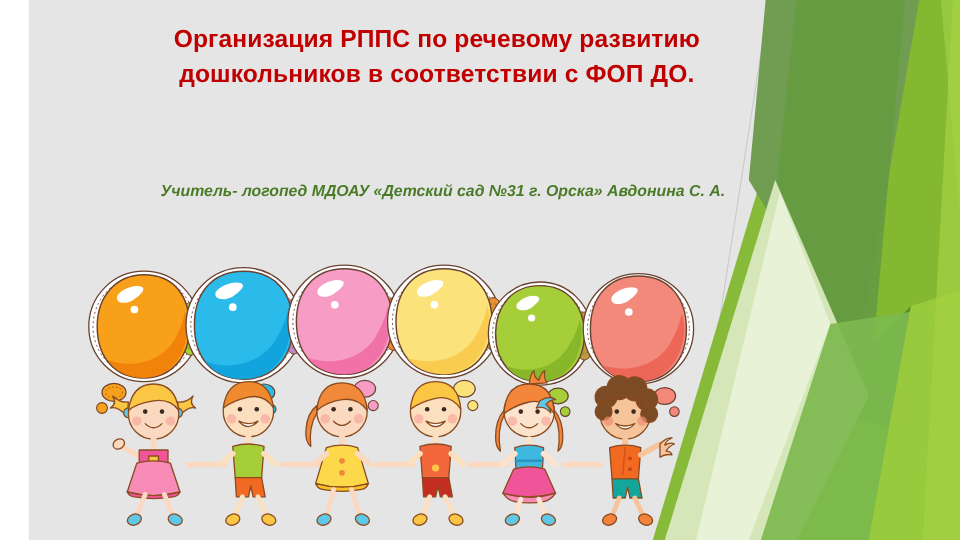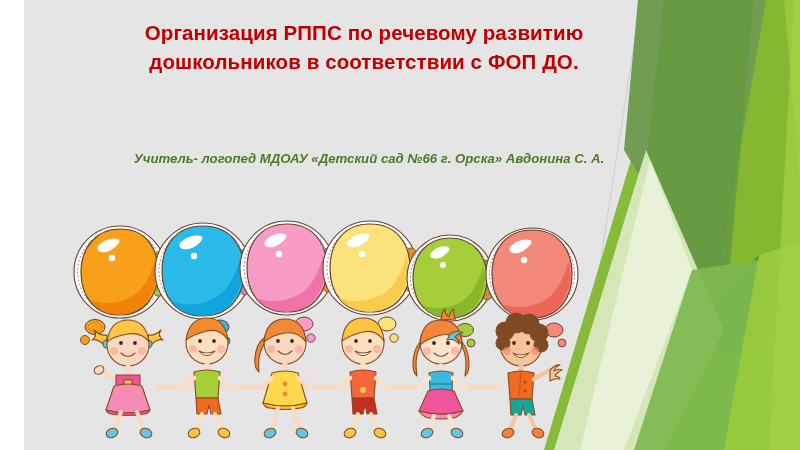--- a/index.html
+++ b/index.html
@@ -105,21 +105,21 @@
       <polygon points="770,0 800,0 800,450 745,450" fill="#A3D043" opacity="0.75"></polygon>
     </g>
   </svg>
 
   <div id="title-block">
     <h1 id="slide-title">Организация РППС по речевому развитию
 дошкольников в соответствии с ФОП ДО.</h1>
   </div>
 
   <div id="subtitle-block">
-    <p id="slide-subtitle">Учитель- логопед МДОАУ «Детский сад №66 г. Орска» Авдонина С. А.</p>
+    <p id="slide-subtitle">Учитель- логопед МДОАУ «Детский сад №31 г. Орска» Авдонина С. А.</p>
   </div>
 
   <svg id="illustration" viewBox="0 0 560 238">
 
     <g>
 
       <g>
         <circle cx="66" cy="60" r="46" fill="#fff" stroke="#6B4230" stroke-width="1.1"></circle>
         <circle cx="66" cy="60" r="42.5" fill="none" stroke="#6B4230" stroke-width="0.8" stroke-dasharray="1.6 2.4"></circle>
         <ellipse cx="105" cy="62" rx="10" ry="22" fill="#A6CE39" stroke="#6B4230" stroke-width="0.8"></ellipse>

